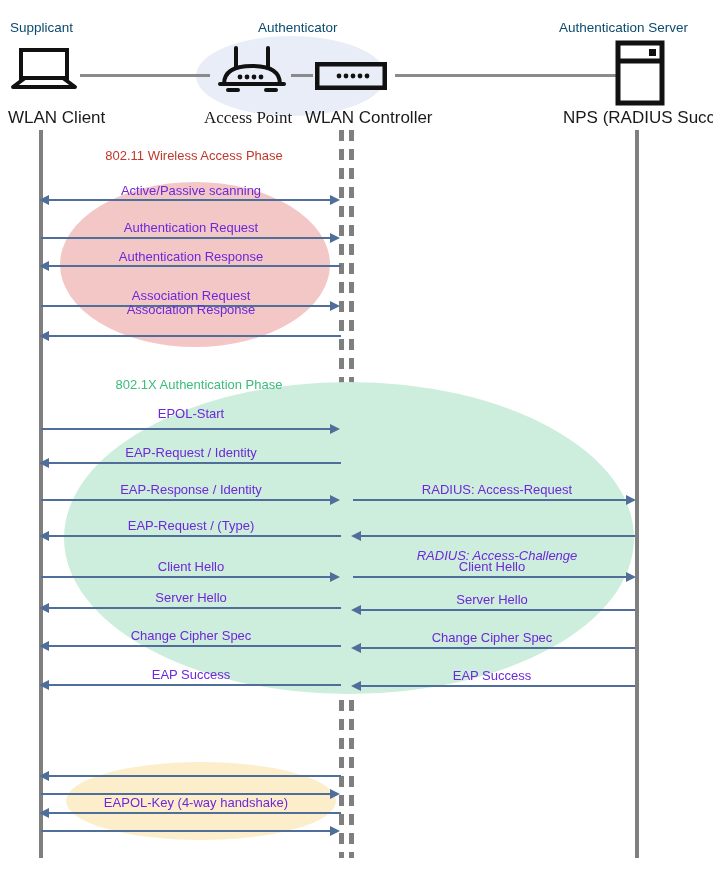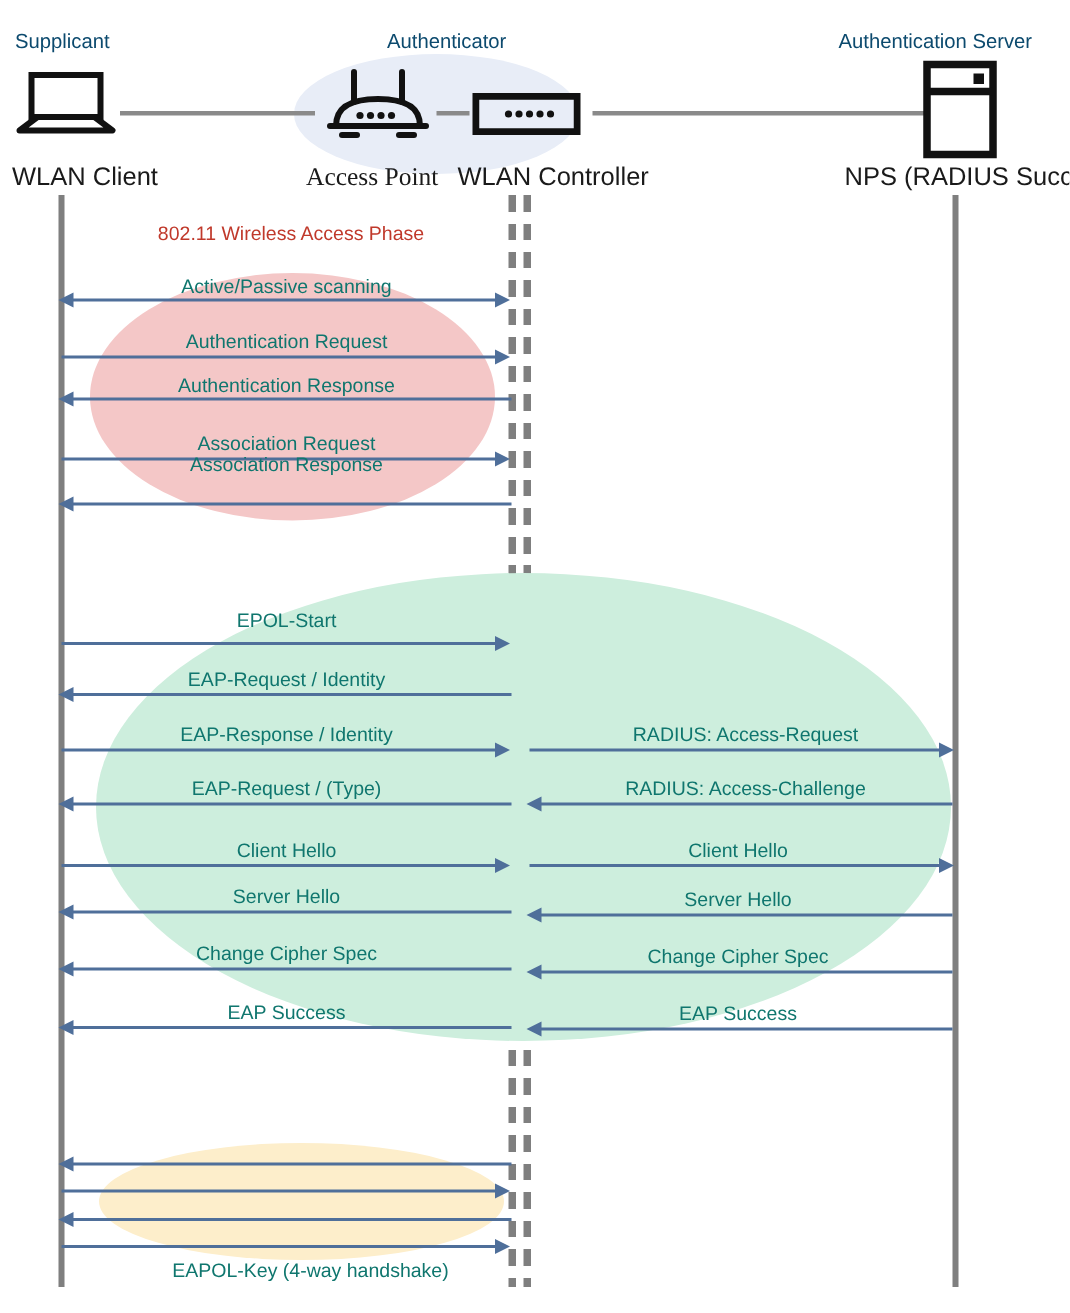--- a/index.html
+++ b/index.html
@@ -101,21 +101,21 @@
     height: 0;
     border-top: 5px solid transparent;
     border-bottom: 5px solid transparent;
   }
   .arrow-right { border-left: 10px solid #4f6f9a; }
   .arrow-left  { border-right: 10px solid #4f6f9a; }
 
   .msg-label {
     position: absolute;
     font-size: 13px;
-    color: #0f766e;
+    color: #6d28d9;
     text-align: center;
     white-space: nowrap;
     transform: translateX(-50%);
   }
 </style>
 </head>
 <body>
 
 <div id="stage">
 
@@ -181,20 +181,21 @@
   <div class="lifeline" style="left:635px; top:130px; height:728px;"></div>
 
   <div class="phase-ellipse ellipse-red" style="left:60px; top:182px; width:270px; height:165px;"></div>
 
   <div class="phase-ellipse ellipse-green" style="left:64px; top:382px; width:570px; height:312px;"></div>
 
   <div class="phase-ellipse ellipse-amber" style="left:66px; top:762px; width:270px; height:78px;"></div>
 
   <div class="phase-label label-red" style="left:59px; top:147px; width:270px;">802.11 Wireless Access Phase</div>
 
+  <div class="phase-label label-green" style="left:64px; top:376px; width:270px;">802.1X Authentication Phase</div>
 
 
   <div class="msg-label" style="left:191px; top:183px;">Active/Passive scanning</div>
   <div class="msg-line" style="left:45px; top:199px; width:290px;"></div>
   <div class="arrow-head arrow-left" style="left:39px; top:195px;"></div>
   <div class="arrow-head arrow-right" style="left:330px; top:195px;"></div>
 
   <div class="msg-label" style="left:191px; top:220px;">Authentication Request</div>
   <div class="msg-line" style="left:41px; top:237px; width:294px;"></div>
   <div class="arrow-head arrow-right" style="left:330px; top:233px;"></div>
@@ -224,21 +225,21 @@
   <div class="arrow-head arrow-right" style="left:330px; top:495px;"></div>
 
   <div class="msg-label" style="left:497px; top:482px;">RADIUS: Access-Request</div>
   <div class="msg-line" style="left:353px; top:499px; width:277px;"></div>
   <div class="arrow-head arrow-right" style="left:626px; top:495px;"></div>
 
   <div class="msg-label" style="left:191px; top:518px;">EAP-Request / (Type)</div>
   <div class="msg-line" style="left:45px; top:535px; width:296px;"></div>
   <div class="arrow-head arrow-left" style="left:39px; top:531px;"></div>
 
-  <div class="msg-label" style="left:497px; top:518px;">RADIUS: Access-Challenge</div>
+  <div class="msg-label" style="left:497px; top:548px;font-style:italic;">RADIUS: Access-Challenge</div>
   <div class="msg-line" style="left:357px; top:535px; width:278px;"></div>
   <div class="arrow-head arrow-left" style="left:351px; top:531px;"></div>
 
   <div class="msg-label" style="left:191px; top:559px;">Client Hello</div>
   <div class="msg-line" style="left:41px; top:576px; width:294px;"></div>
   <div class="arrow-head arrow-right" style="left:330px; top:572px;"></div>
 
   <div class="msg-label" style="left:492px; top:559px;">Client Hello</div>
   <div class="msg-line" style="left:353px; top:576px; width:277px;"></div>
   <div class="arrow-head arrow-right" style="left:626px; top:572px;"></div>
@@ -266,21 +267,21 @@
   <div class="msg-label" style="left:492px; top:668px;">EAP Success</div>
   <div class="msg-line" style="left:357px; top:685px; width:278px;"></div>
   <div class="arrow-head arrow-left" style="left:351px; top:681px;"></div>
 
   <div class="msg-line" style="left:45px; top:775px; width:296px;"></div>
   <div class="arrow-head arrow-left" style="left:39px; top:771px;"></div>
 
   <div class="msg-line" style="left:41px; top:793px; width:294px;"></div>
   <div class="arrow-head arrow-right" style="left:330px; top:789px;"></div>
 
-  <div class="msg-label" style="left:207px; top:795px;margin-top:44px;">EAPOL-Key (4-way handshake)</div>
+  <div class="msg-label" style="left:196px; top:795px;">EAPOL-Key (4-way handshake)</div>
 
   <div class="msg-line" style="left:45px; top:812px; width:296px;"></div>
   <div class="arrow-head arrow-left" style="left:39px; top:808px;"></div>
 
   <div class="msg-line" style="left:41px; top:830px; width:294px;"></div>
   <div class="arrow-head arrow-right" style="left:330px; top:826px;"></div>
 
 </div>
 
 </body></html>

